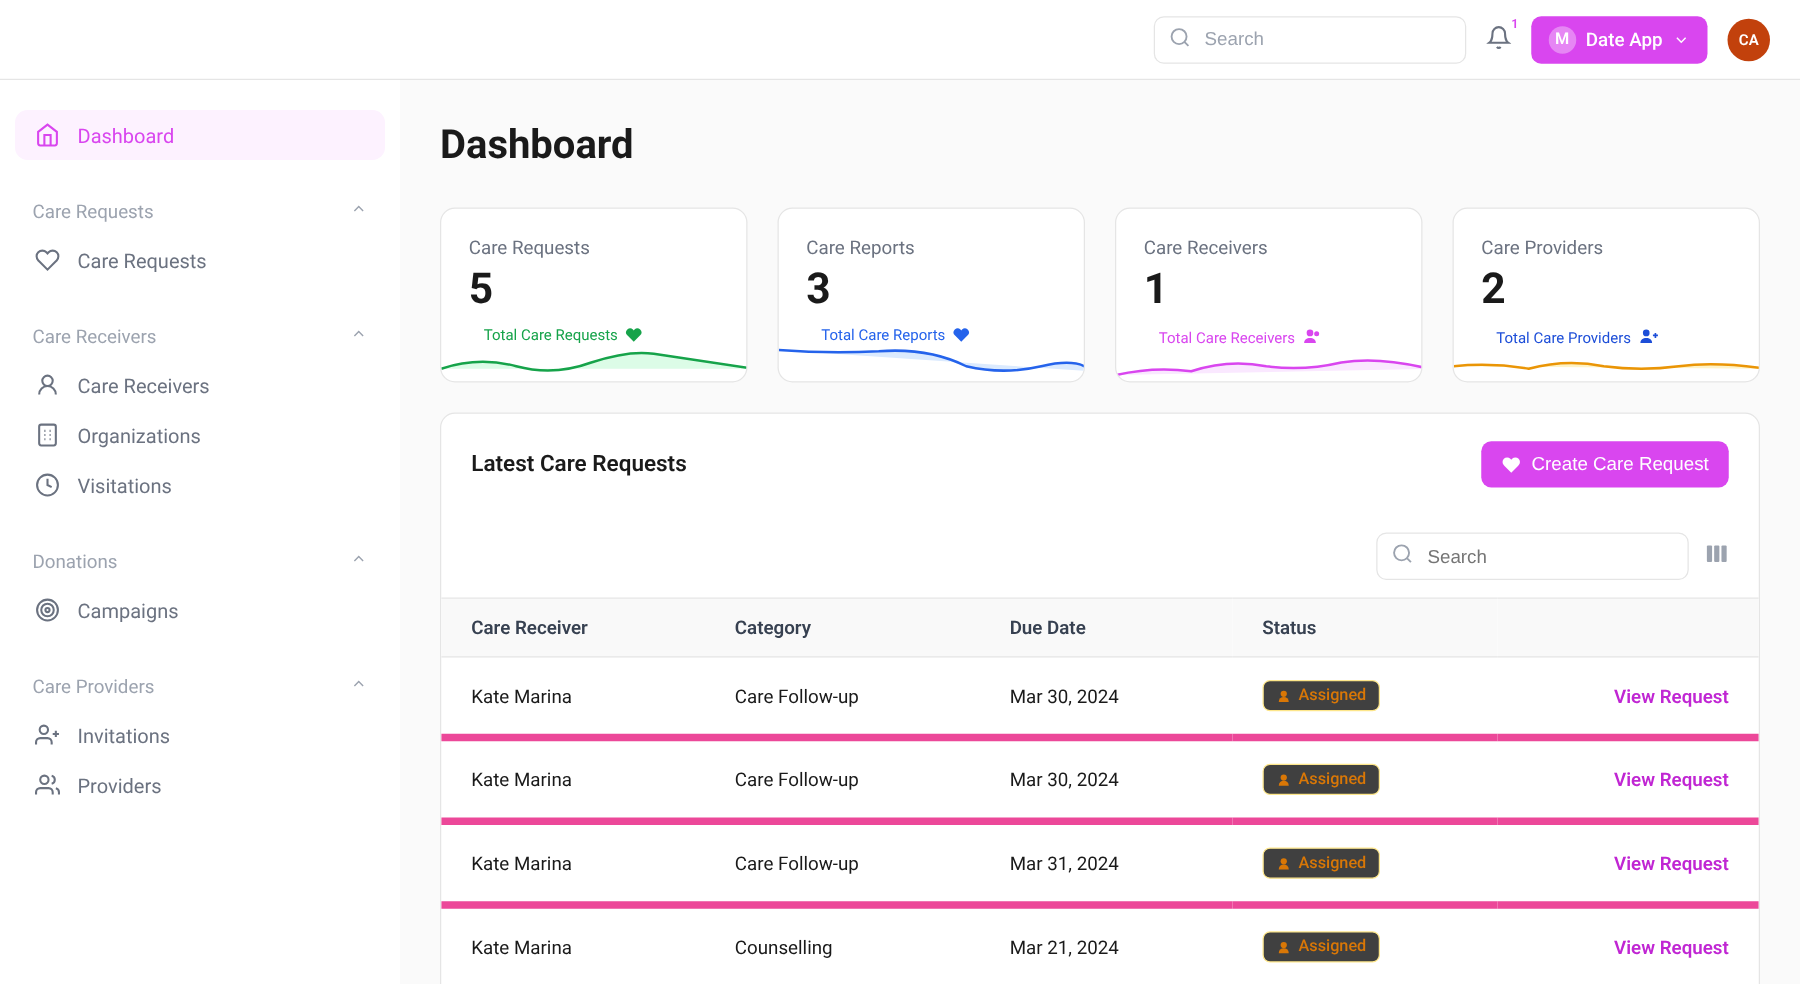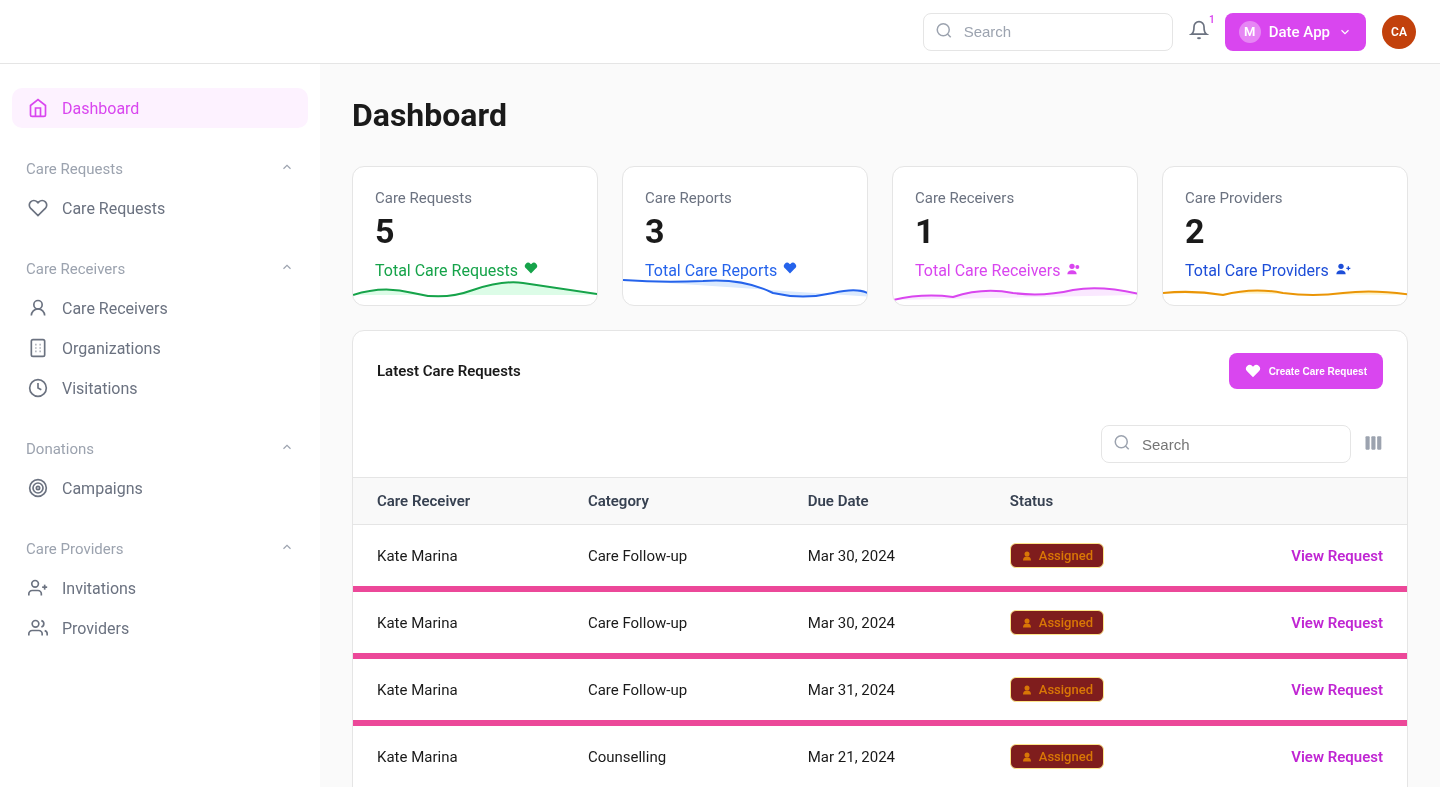--- a/index.html
+++ b/index.html
@@ -168,24 +168,25 @@
       font-size: 15px;
       color: #6b7280;
       margin-bottom: 4px;
     }
     .stat-value {
       font-size: 34px;
       font-weight: 700;
       margin-bottom: 10px;
     }
     .stat-footer {
-      font-size: 16px;
-      display: flex;
-      align-items: flex-start;
+      font-size: 12px;
+      display: flex;
+      align-items: flex-end;
       gap: 6px;
+      margin-left: 12px;
     }
     .stat-card.green .stat-footer { color: #16a34a; }
     .stat-card.blue .stat-footer { color: #2563eb; }
     .stat-card.pink .stat-footer { color: #d946ef; }
     .stat-card.orange .stat-footer { color: #1d4ed8; }
     .spark {
       position: absolute;
       bottom: 0;
       left: 0;
       right: 0;
@@ -197,31 +198,31 @@
       border-radius: 12px;
       overflow: hidden;
     }
     .panel-header {
       display: flex;
       align-items: center;
       justify-content: space-between;
       padding: 22px 24px;
     }
     .panel-title {
-      font-size: 15px;
+      font-size: 18px;
       font-weight: 600;
     }
     .create-btn {
       background: #d946ef;
       color: #fff;
       border: none;
       padding: 10px 16px;
       border-radius: 8px;
-      font-weight: 700;
-      font-size: 10px;
+      font-weight: 400;
+      font-size: 15px;
       display: flex;
       align-items: center;
       gap: 8px;
       cursor: pointer;
     }
     .panel-toolbar {
       display: flex;
       align-items: center;
       justify-content: flex-end;
       padding: 14px 24px;
@@ -261,21 +262,21 @@
     }
     td {
       padding: 18px 24px;
       font-size: 15px;
       border-bottom: 6px solid #ec4899;
     }
     .status-badge {
       display: inline-flex;
       align-items: center;
       gap: 6px;
-      background: #7f1d1d;
+      background: #404040;
       color: #d97706;
       border: 1px solid #fde68a;
       padding: 4px 10px;
       border-radius: 6px;
       font-size: 13px;
       font-weight: 500;
     }
     .view-link {
       color: #c026d3;
       text-align: right;

